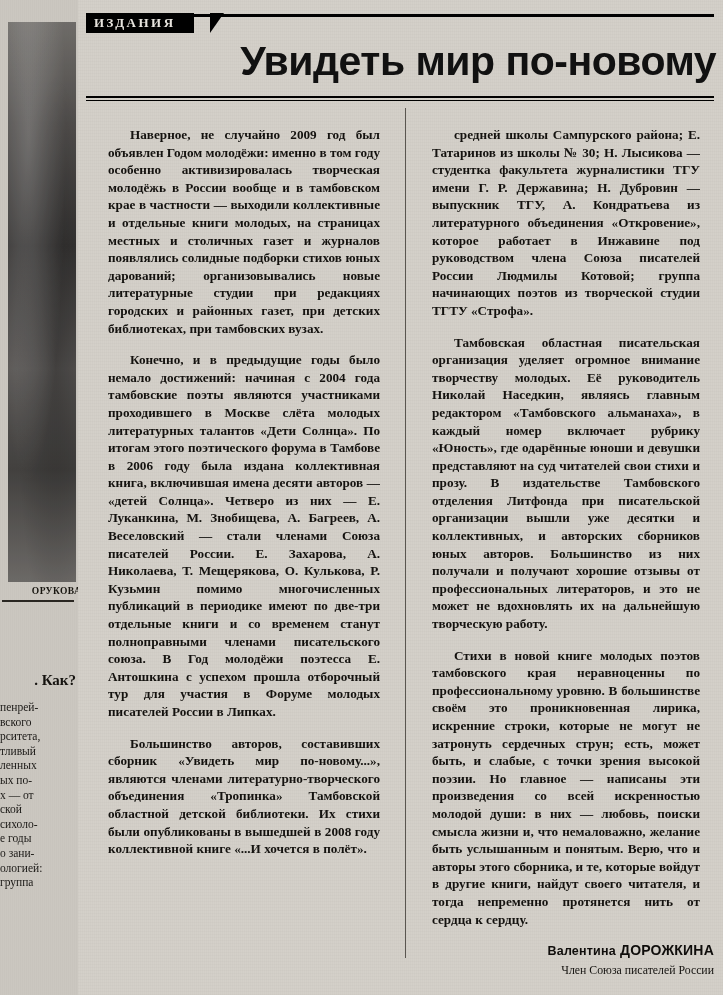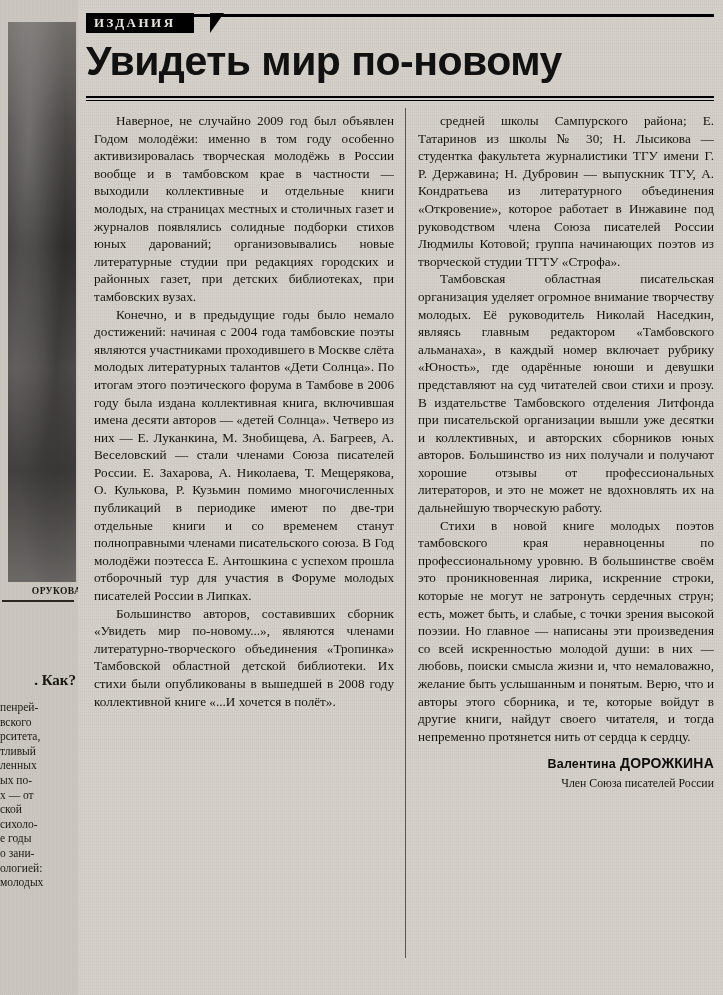--- a/index.html
+++ b/index.html
@@ -123,21 +123,21 @@
     width: 0;
     height: 0;
     border-top: 20px solid #000;
     border-right: 14px solid transparent;
   }
   .headline {
     position: absolute;
     left: 86px;
     top: 38px;
     width: 630px;
-    text-align: left;
+    text-align: right;
     font-family: "Liberation Sans", sans-serif;
     font-weight: bold;
     font-size: 41px;
     letter-spacing: -0.5px;
     color: #111;
     white-space: nowrap;
   }
   .head-under-rule {
     position: absolute;
     left: 86px;
@@ -167,22 +167,23 @@
   .col {
     position: absolute;
     top: 112px;
     font-size: 13.2px;
     line-height: 17.6px;
     color: #14120f;
     text-align: justify;
     text-justify: inter-word;
   }
   .col p {
-    margin: 0;
+    margin: 14px;
     text-indent: 22px;
+    font-weight: bold;
   }
   .col-left {
     left: 94px;
     width: 300px;
   }
   .col-right {
     left: 418px;
     width: 296px;
   }
   .sign {
@@ -231,21 +232,21 @@
       <p>рситета,</p>
       <p>тливый</p>
       <p>ленных</p>
       <p>ых по-</p>
       <p>х — от</p>
       <p>ской</p>
       <p>сихоло-</p>
       <p>е годы</p>
       <p>о зани-</p>
       <p>ологией:</p>
-      <p>молодых</p>
+      <p>группа</p>
     </div>
   </div>
 
   <div class="header-rule-top"></div>
   <div class="kicker">ИЗДАНИЯ</div>
   <div class="kicker-tri"></div>
 
   <div class="headline">Увидеть мир по-новому</div>
   <div class="head-under-rule"></div>
   <div class="head-under-rule2"></div>

